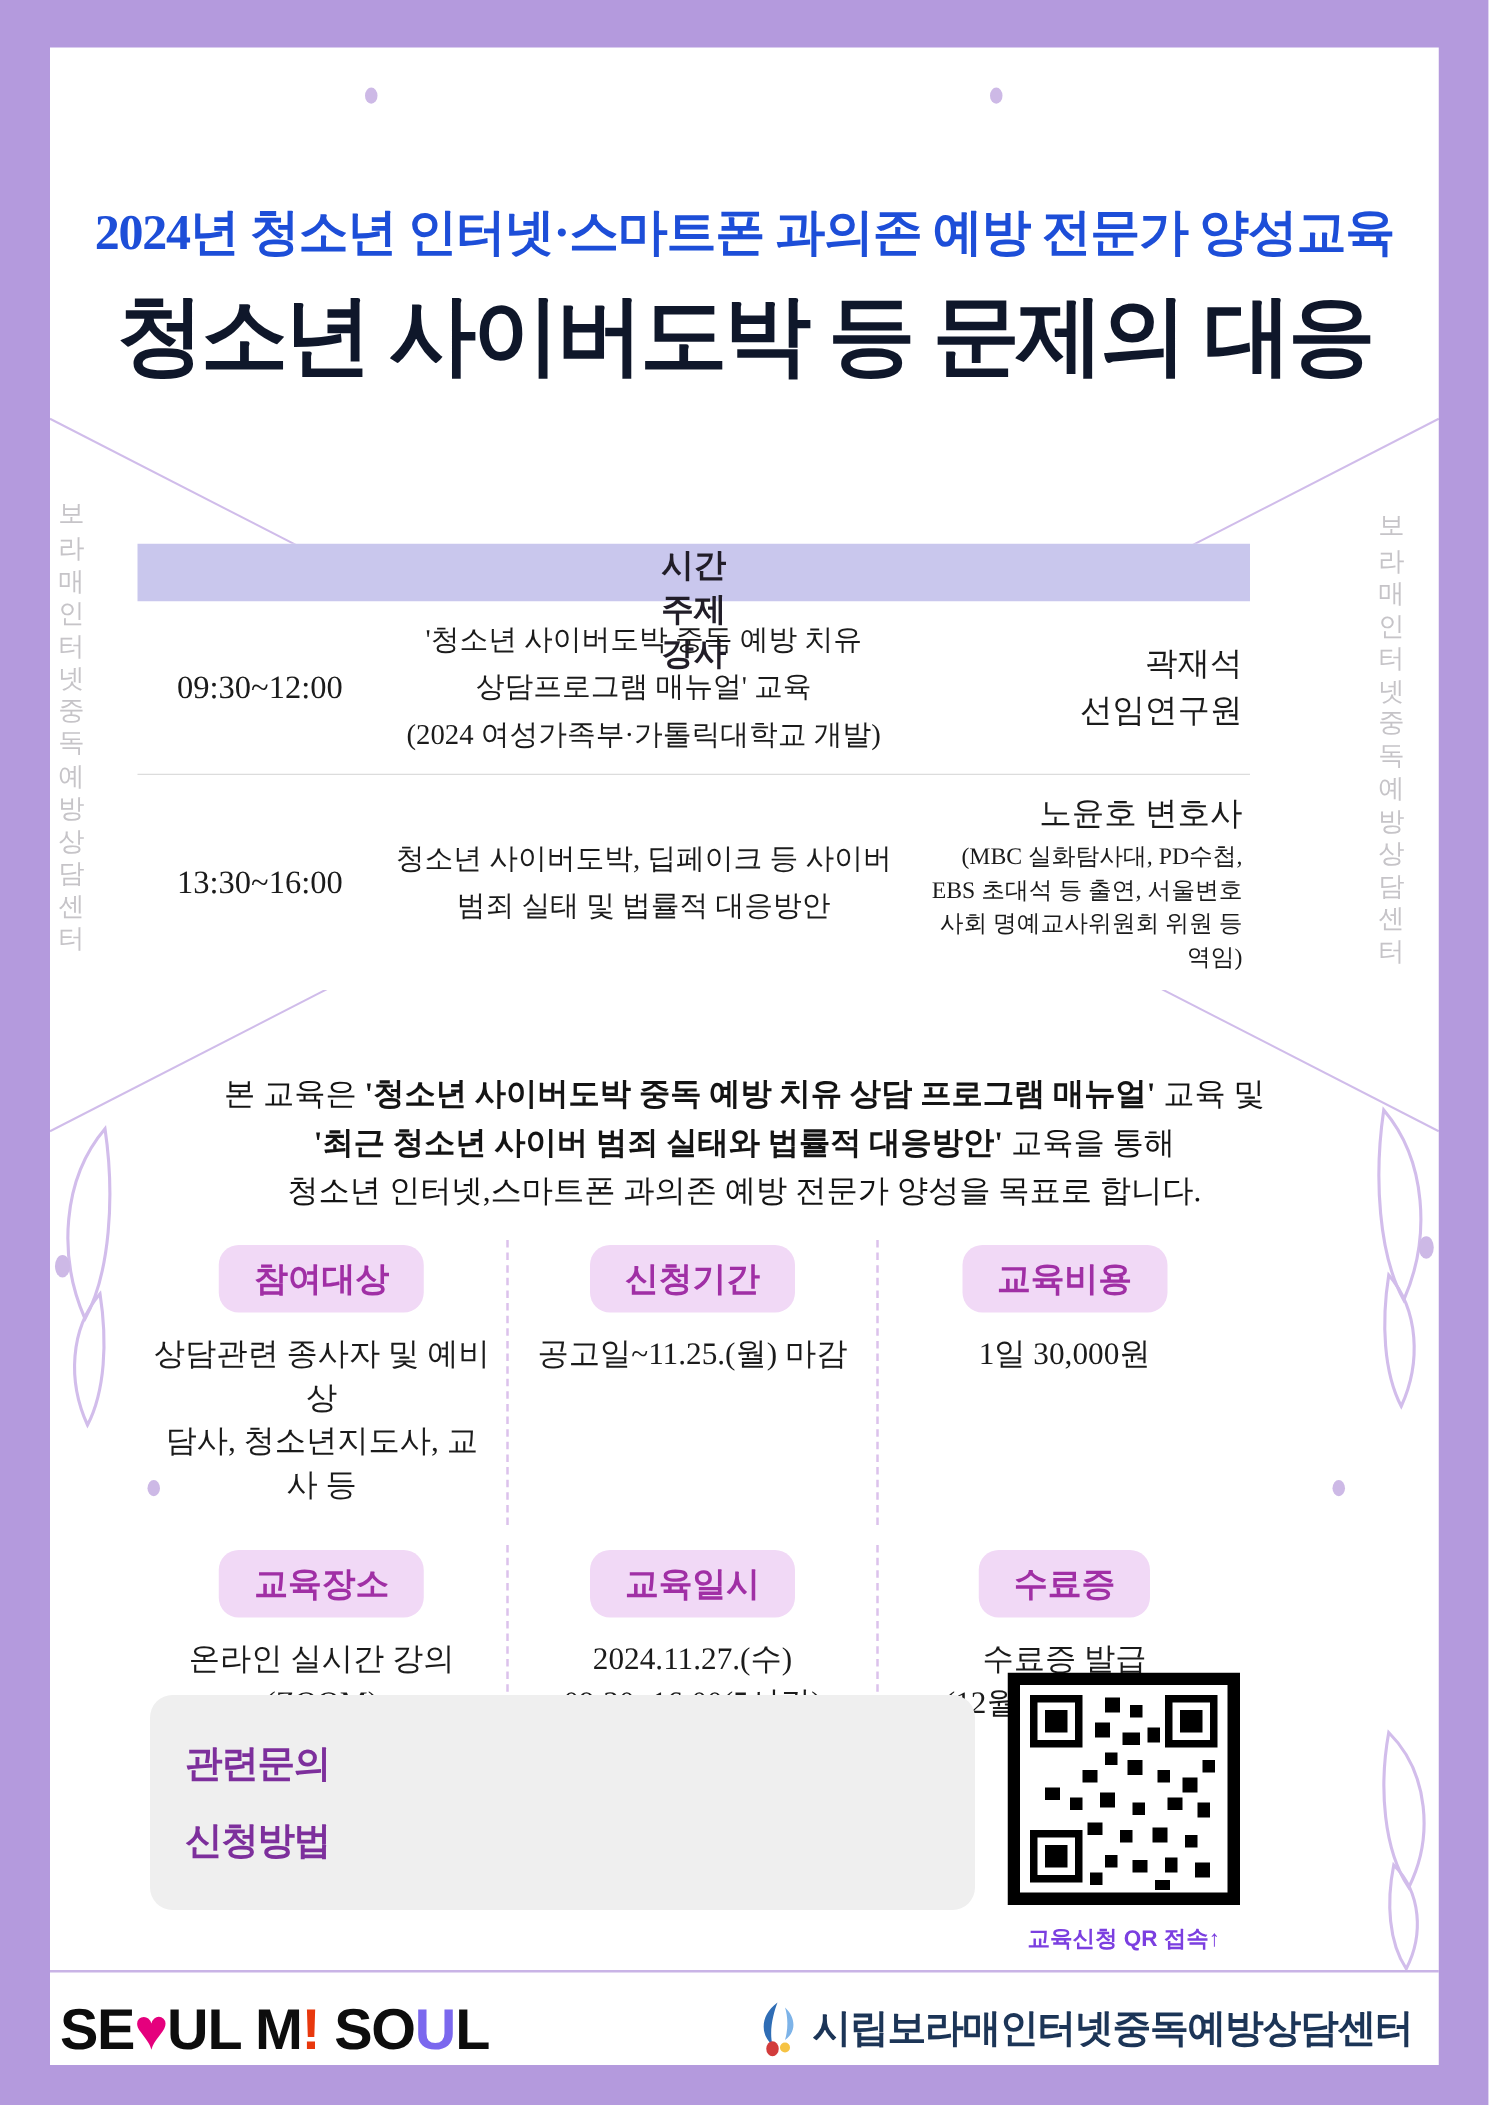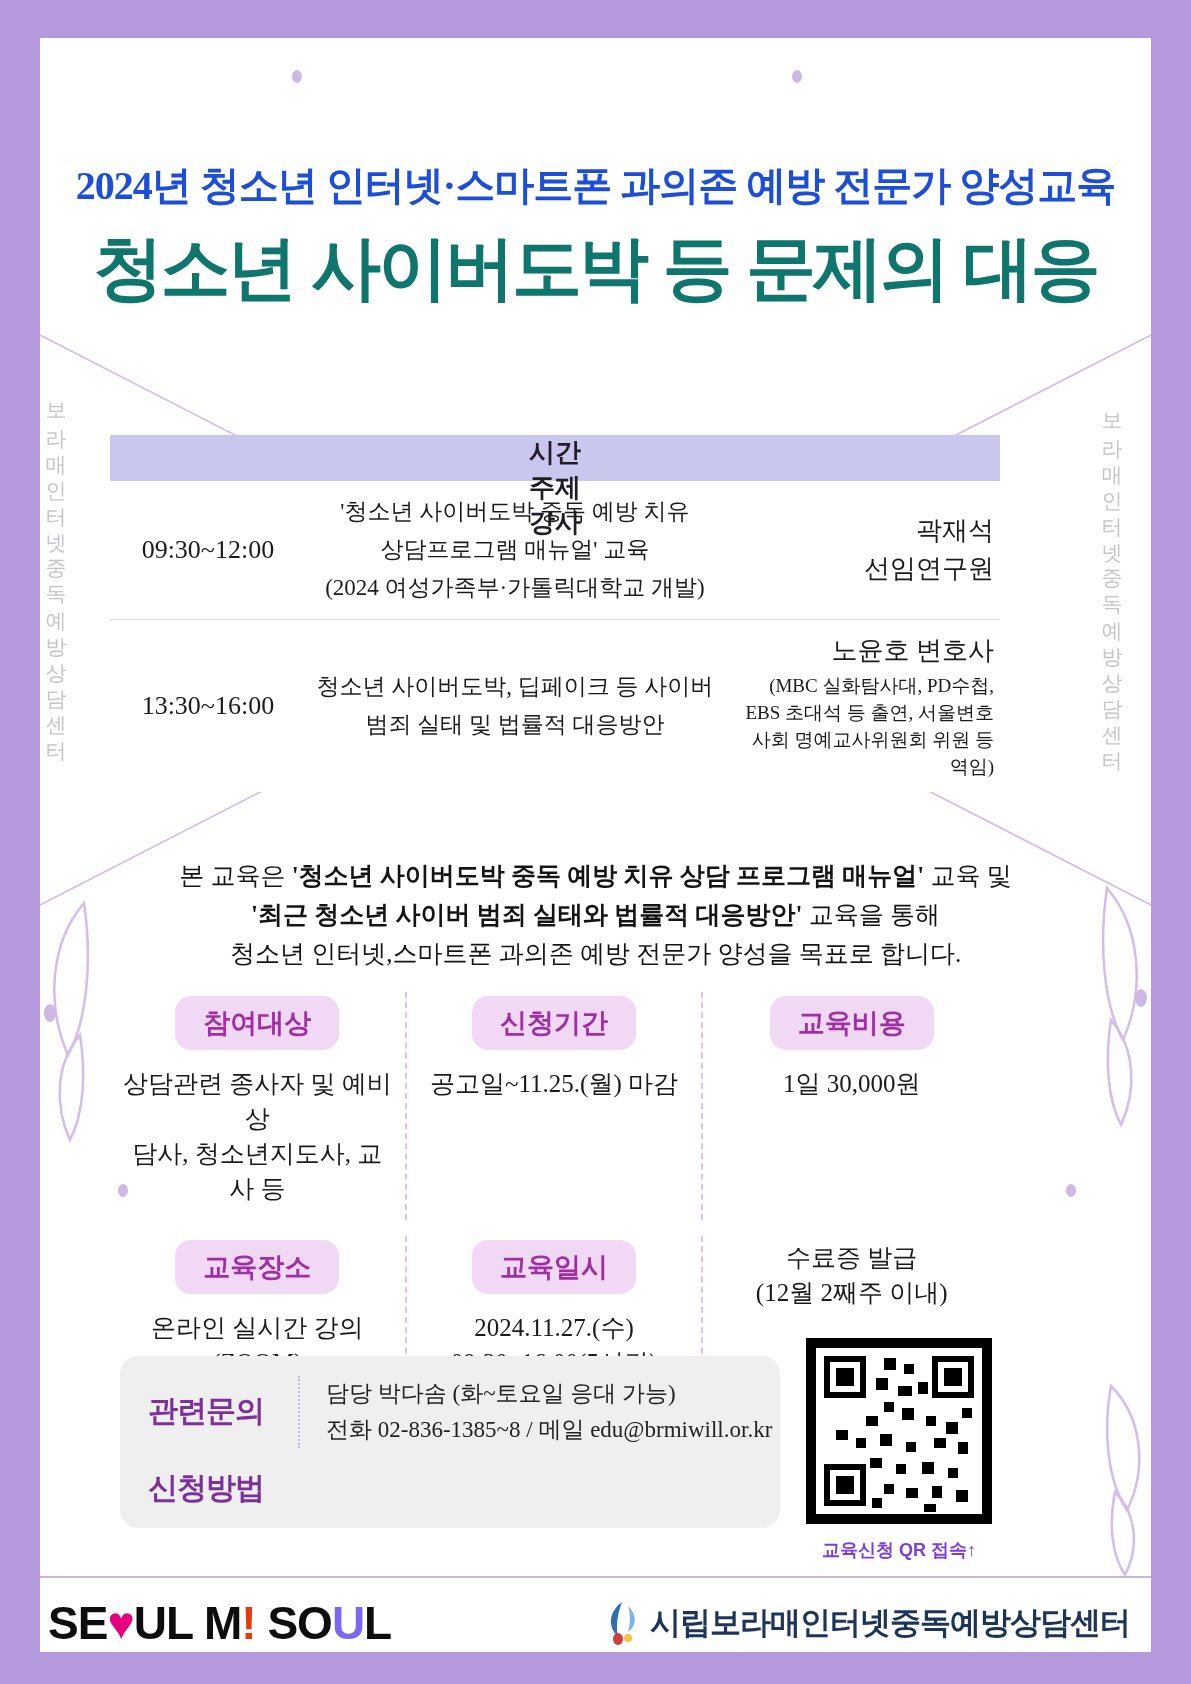--- a/index.html
+++ b/index.html
@@ -10,21 +10,21 @@
   .deco{position:absolute;z-index:1;}
   .dot{position:absolute;width:10px;height:13px;background:#cdb9e6;border-radius:50%;z-index:1;}
   .content{position:absolute;z-index:2;}
 
   .side-text{position:absolute;z-index:2;writing-mode:vertical-rl;text-orientation:upright;
              color:#c6c4c8;font-size:21px;letter-spacing:5px;font-family:"Liberation Sans",sans-serif;}
 
   .subtitle{left:0;top:158px;width:100%;text-align:center;font-weight:700;font-size:40px;
             color:#1d4ed8;letter-spacing:-1px;}
   .title{left:0;top:222px;width:100%;text-align:center;font-weight:800;font-size:70px;
-         color:#0f766e;letter-spacing:-3px;font-family:"Liberation Sans",sans-serif;}
+         color:#0f172a;letter-spacing:-3px;font-family:"Liberation Sans",sans-serif;}
 
   .schedule{left:110px;top:435px;width:890px;background:#ffffff;}
   .t-head{display:flex;background:#c9c7ed;height:46px;align-items:center;
           font-weight:700;font-size:26px;color:#211d28;flex-direction:column;}
   .t-head div{text-align:center;}
   .c-time{width:22%;flex:none;}
   .c-topic{width:47%;flex:none;}
   .c-inst{width:31%;flex:none;}
   .t-row{display:flex;align-items:stretch;padding:12px 0;}
   .t-row + .t-row{border-top:1px solid #dcdcdc;}
@@ -176,34 +176,31 @@
 
   <div class="info-cell">
     <div><span class="badge">교육일시</span></div>
     <div class="info-lines">
           <div>2024.11.27.(수)</div>
           <div>09:30~16:00(5시간)</div>
         </div>
   </div>
 
   <div class="info-cell">
+    <div><span class="badge">수료증</span></div>
     <div class="info-lines">
           <div>수료증 발급</div>
           <div>(12월 2째주 이내)</div>
         </div>
   </div>
 </div>
 
   <div class="content contact-box" id="contact-rows">
   <div class="c-row">
     <div class="c-label">관련문의</div>
-    <div class="c-content">
-          <div>담당 박다솜 (화~토요일 응대 가능)</div>
-          <div>전화 02-836-1385~8 / 메일 edu@brmiwill.or.kr</div>
-        </div>
   </div>
 
   <div class="c-row">
     <div class="c-label">신청방법</div>
   </div>
 </div>
 
   <div class="content qr-wrap">
     <svg width="186" height="186" viewBox="0 0 186 186">
       <rect x="0" y="0" width="186" height="186" fill="#000"></rect>

